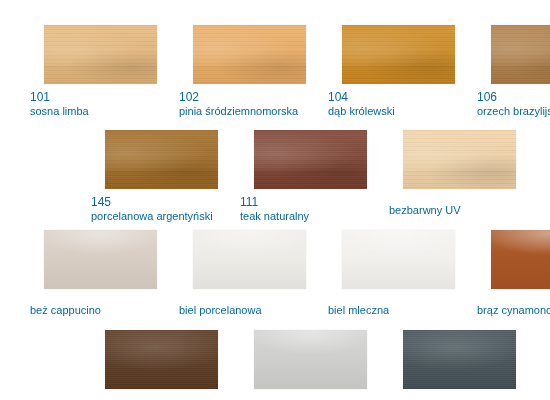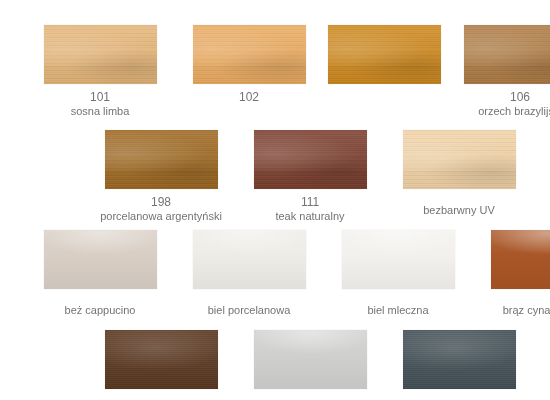--- a/index.html
+++ b/index.html
@@ -101,22 +101,21 @@
     content: "";
     position: absolute;
     inset: 0;
     background-image:
       radial-gradient(90% 55% at 45% 30%, rgba(255,255,255,0.14), rgba(255,255,255,0) 70%),
       linear-gradient(to bottom, rgba(255,255,255,0.08), rgba(0,0,0,0.08));
     pointer-events: none;
   }
 
   .caption {
-    text-align: center;
-    color: #737373;
+    color: #0369a1;
     line-height: 1.15;
     margin-top: 7px;
     width: 140px;
   }
   .code {
     font-size: 12px;
     display: block;
   }
   .name {
     font-size: 11px;
@@ -135,38 +134,43 @@
         <div class="chip wood" style="background: rgb(232, 184, 122);"></div>
         <div class="caption">
           <span class="code">101</span>
           <span class="name">sosna limba</span>
         </div>
       </div>
       <div class="swatch-cell">
         <div class="chip wood" style="background: rgb(238, 173, 98);"></div>
         <div class="caption">
           <span class="code">102</span>
+          <span class="name">pinia śródziemnomorska</span>
         </div>
       </div>
       <div class="swatch-cell">
         <div class="chip wood" style="background: rgb(208, 138, 30);"></div>
+        <div class="caption">
+          <span class="code">104</span>
+          <span class="name">dąb królewski</span>
+        </div>
       </div>
       <div class="swatch-cell">
         <div class="chip wood" style="background: rgb(176, 125, 69);"></div>
         <div class="caption">
           <span class="code">106</span>
           <span class="name">orzech brazylijski</span>
         </div>
       </div>
     </div>
     <div class="swatch-row" style="top: 130px; padding-left: 91px; gap: 9px;">
       <div class="swatch-cell">
         <div class="chip wood" style="background: rgb(160, 106, 34);"></div>
         <div class="caption">
-          <span class="code">198</span>
+          <span class="code">145</span>
           <span class="name">porcelanowa argentyński</span>
         </div>
       </div>
       <div class="swatch-cell">
         <div class="chip wood" style="background: rgb(124, 63, 46);"></div>
         <div class="caption">
           <span class="code">111</span>
           <span class="name">teak naturalny</span>
         </div>
       </div>

